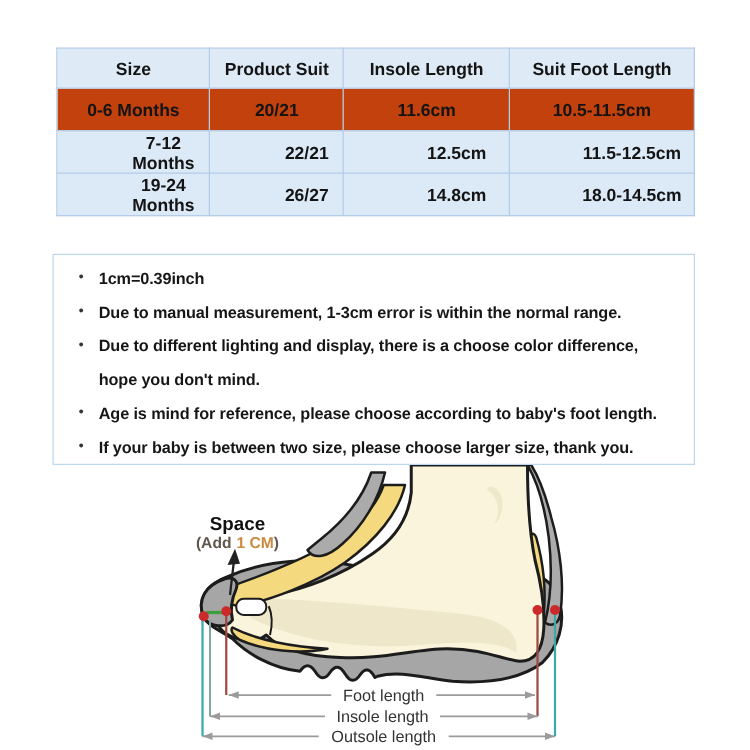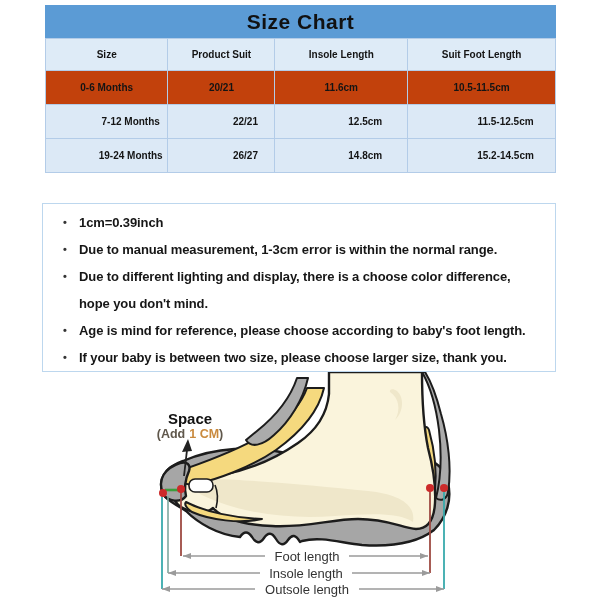--- a/index.html
+++ b/index.html
@@ -15,21 +15,21 @@
   }
   .titlebar .t{font-size:21px;font-weight:700;color:#111;letter-spacing:.5px;}
   
   table.size-table{
     position:absolute;left:45px;top:38px;width:511px;
     border-collapse:collapse;table-layout:fixed;
   }
   table.size-table td,table.size-table th{
     border:1px solid var(--table_border,#B3CCE8);
     text-align:center;vertical-align:middle;
-    font-size:10px;font-weight:700;color:#141414;padding:0;
+    font-size:14px;font-weight:700;color:#141414;padding:0;
   }
   table.size-table th{height:31px;background:var(--header_bg,#DEEBF7);}
   table.size-table td{height:33px;background:#c2410c;}
   table.size-table tr.alt td{background:var(--row_alt_bg,#DCE9F6);padding-left:48px;}
   col.c1{width:24%}col.c2{width:21%}col.c3{width:26%}col.c4{width:29%}
   
   .notes{
     position:absolute;left:42px;top:203px;width:514px;height:169px;
     border:1px solid var(--notes_border,#BDD7EE);background:#fff;
     box-sizing:border-box;padding:5px 12px 0 20px;
@@ -59,23 +59,20 @@
   .space-sub{font-size:12.5px;font-weight:700;fill:#5F574B;}
   .space-val{fill:var(--space_value,#C98A3E);}
   .arrowline{stroke:#222;stroke-width:1.8;fill:none;}
   .arrowhead{fill:#222;}
 </style>
 </head>
 <body>
 
 <div class="sheet">
 
-  <div class="titlebar">
-    <span class="t">Size Chart</span>
-  </div>
 
   <table class="size-table">
     <colgroup>
         <col class="c1">
         <col class="c2">
         <col class="c3">
         <col class="c4">
       </colgroup>
     <tbody>
         <tr>
@@ -93,21 +90,21 @@
     <tr class="alt">
       <td>7-12 Months</td>
       <td>22/21</td>
       <td>12.5cm</td>
       <td>11.5-12.5cm</td>
     </tr>
     <tr class="alt">
       <td>19-24 Months</td>
       <td>26/27</td>
       <td>14.8cm</td>
-      <td>15.2-14.5cm</td>
+      <td>18.0-14.5cm</td>
     </tr>
   </tbody>
     </table>
 
   <div class="notes">
     <ul>
       <li>
         <span class="bullet">•</span>
         <span class="note-text">1cm=0.39inch</span>
       </li>

